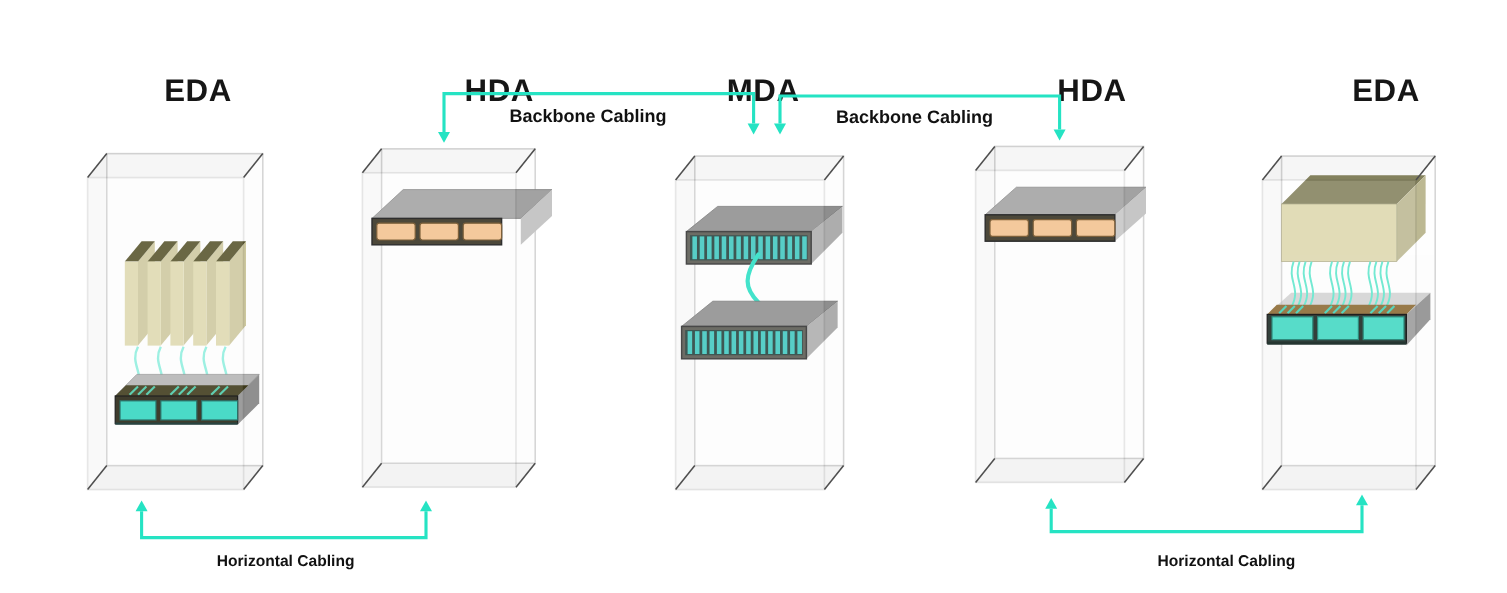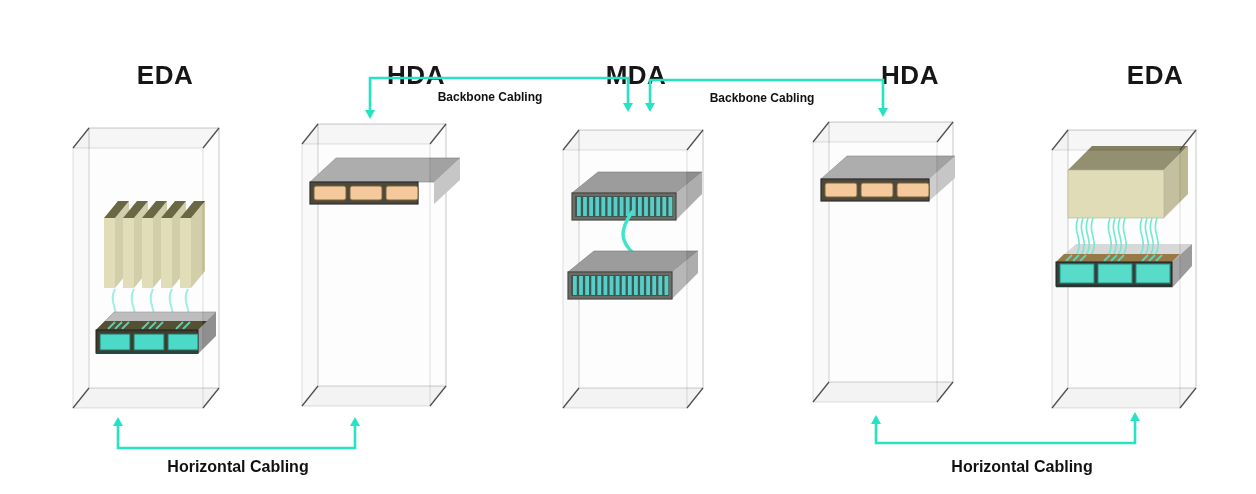--- a/index.html
+++ b/index.html
@@ -7,23 +7,23 @@
   .stage{position:relative;width:1256px;height:494px;background:#ffffff;overflow:hidden;}
   .stage svg{position:absolute;left:0;top:0;}
   .rack-label{
     position:absolute;top:18px;transform:translateX(-50%);
     font-size:26px;font-weight:700;color:#161616;letter-spacing:.5px;
     white-space:nowrap;
     margin-top:42px;
   }
   .cable-label{
     position:absolute;transform:translate(-50%,-50%);
-    font-size:12px;font-weight:700;color:#111;white-space:nowrap;
+    font-size:15px;font-weight:700;color:#111;white-space:nowrap;
   }
-  .cable-label.bottom{font-size:16px;}
+  .cable-label.bottom{font-size:13px;}
 </style>
 </head>
 <body>
 
 <div class="stage">
 
   <div class="rack-label" style="left:165px">EDA</div>
   <div class="rack-label" style="left:416px">HDA</div>
   <div class="rack-label" style="left:636px">MDA</div>
   <div class="rack-label" style="left:910px">HDA</div>

